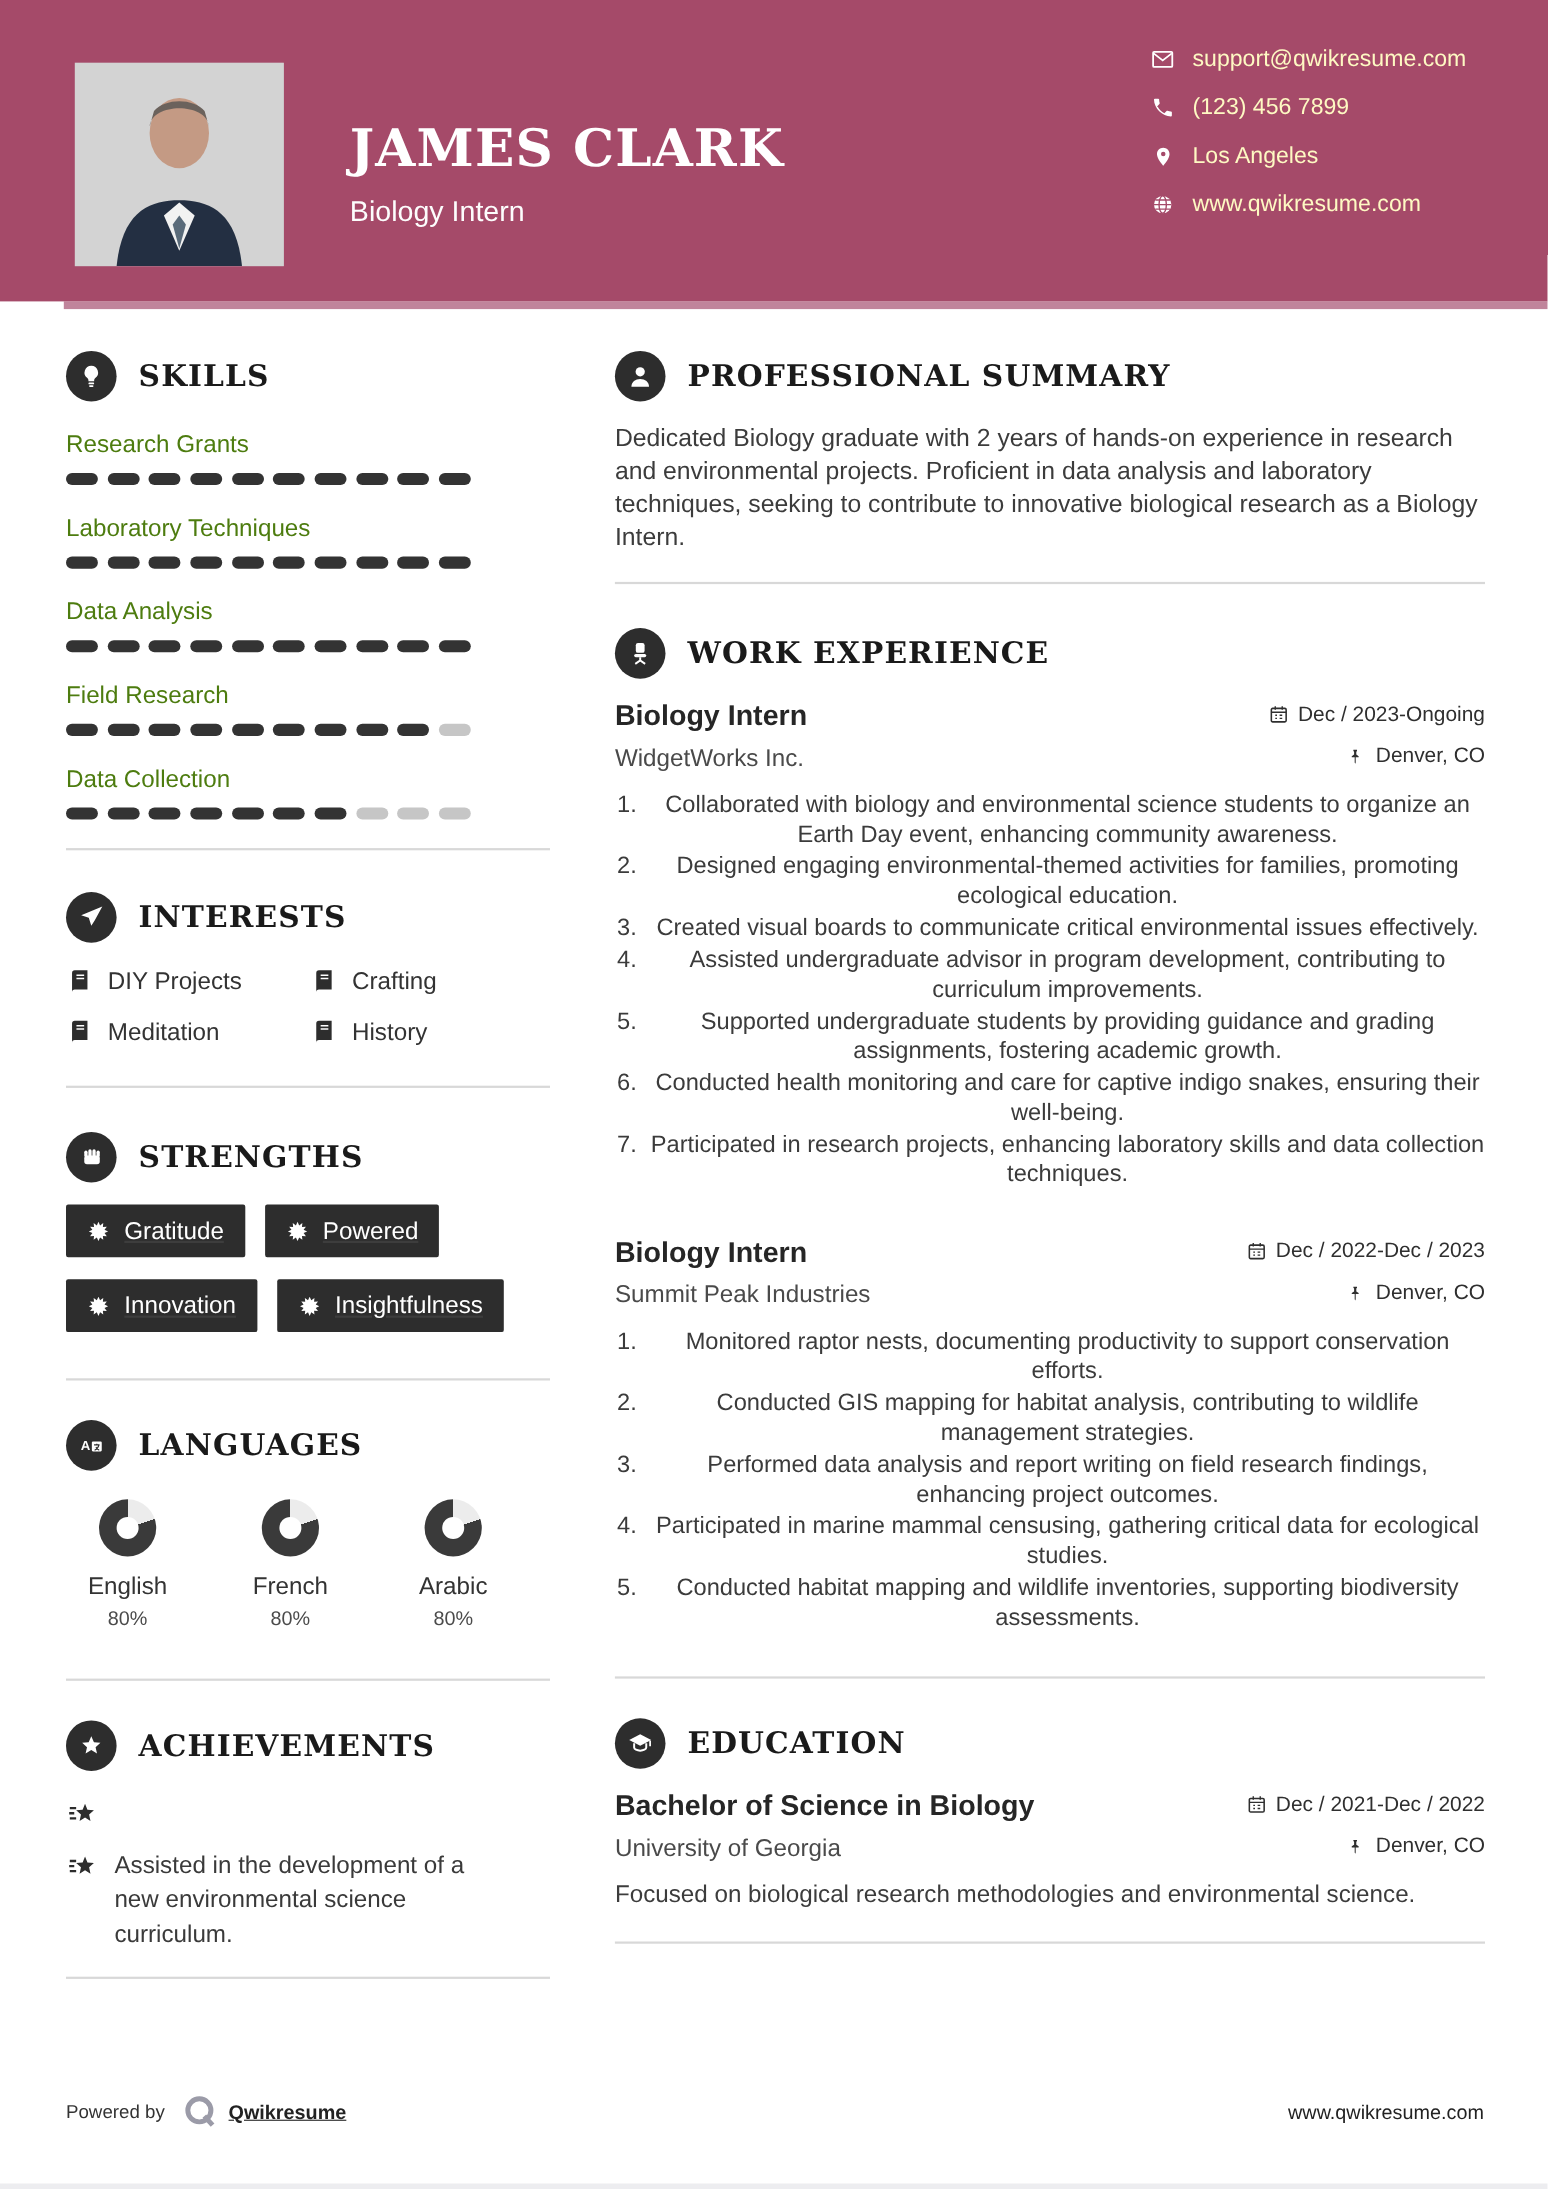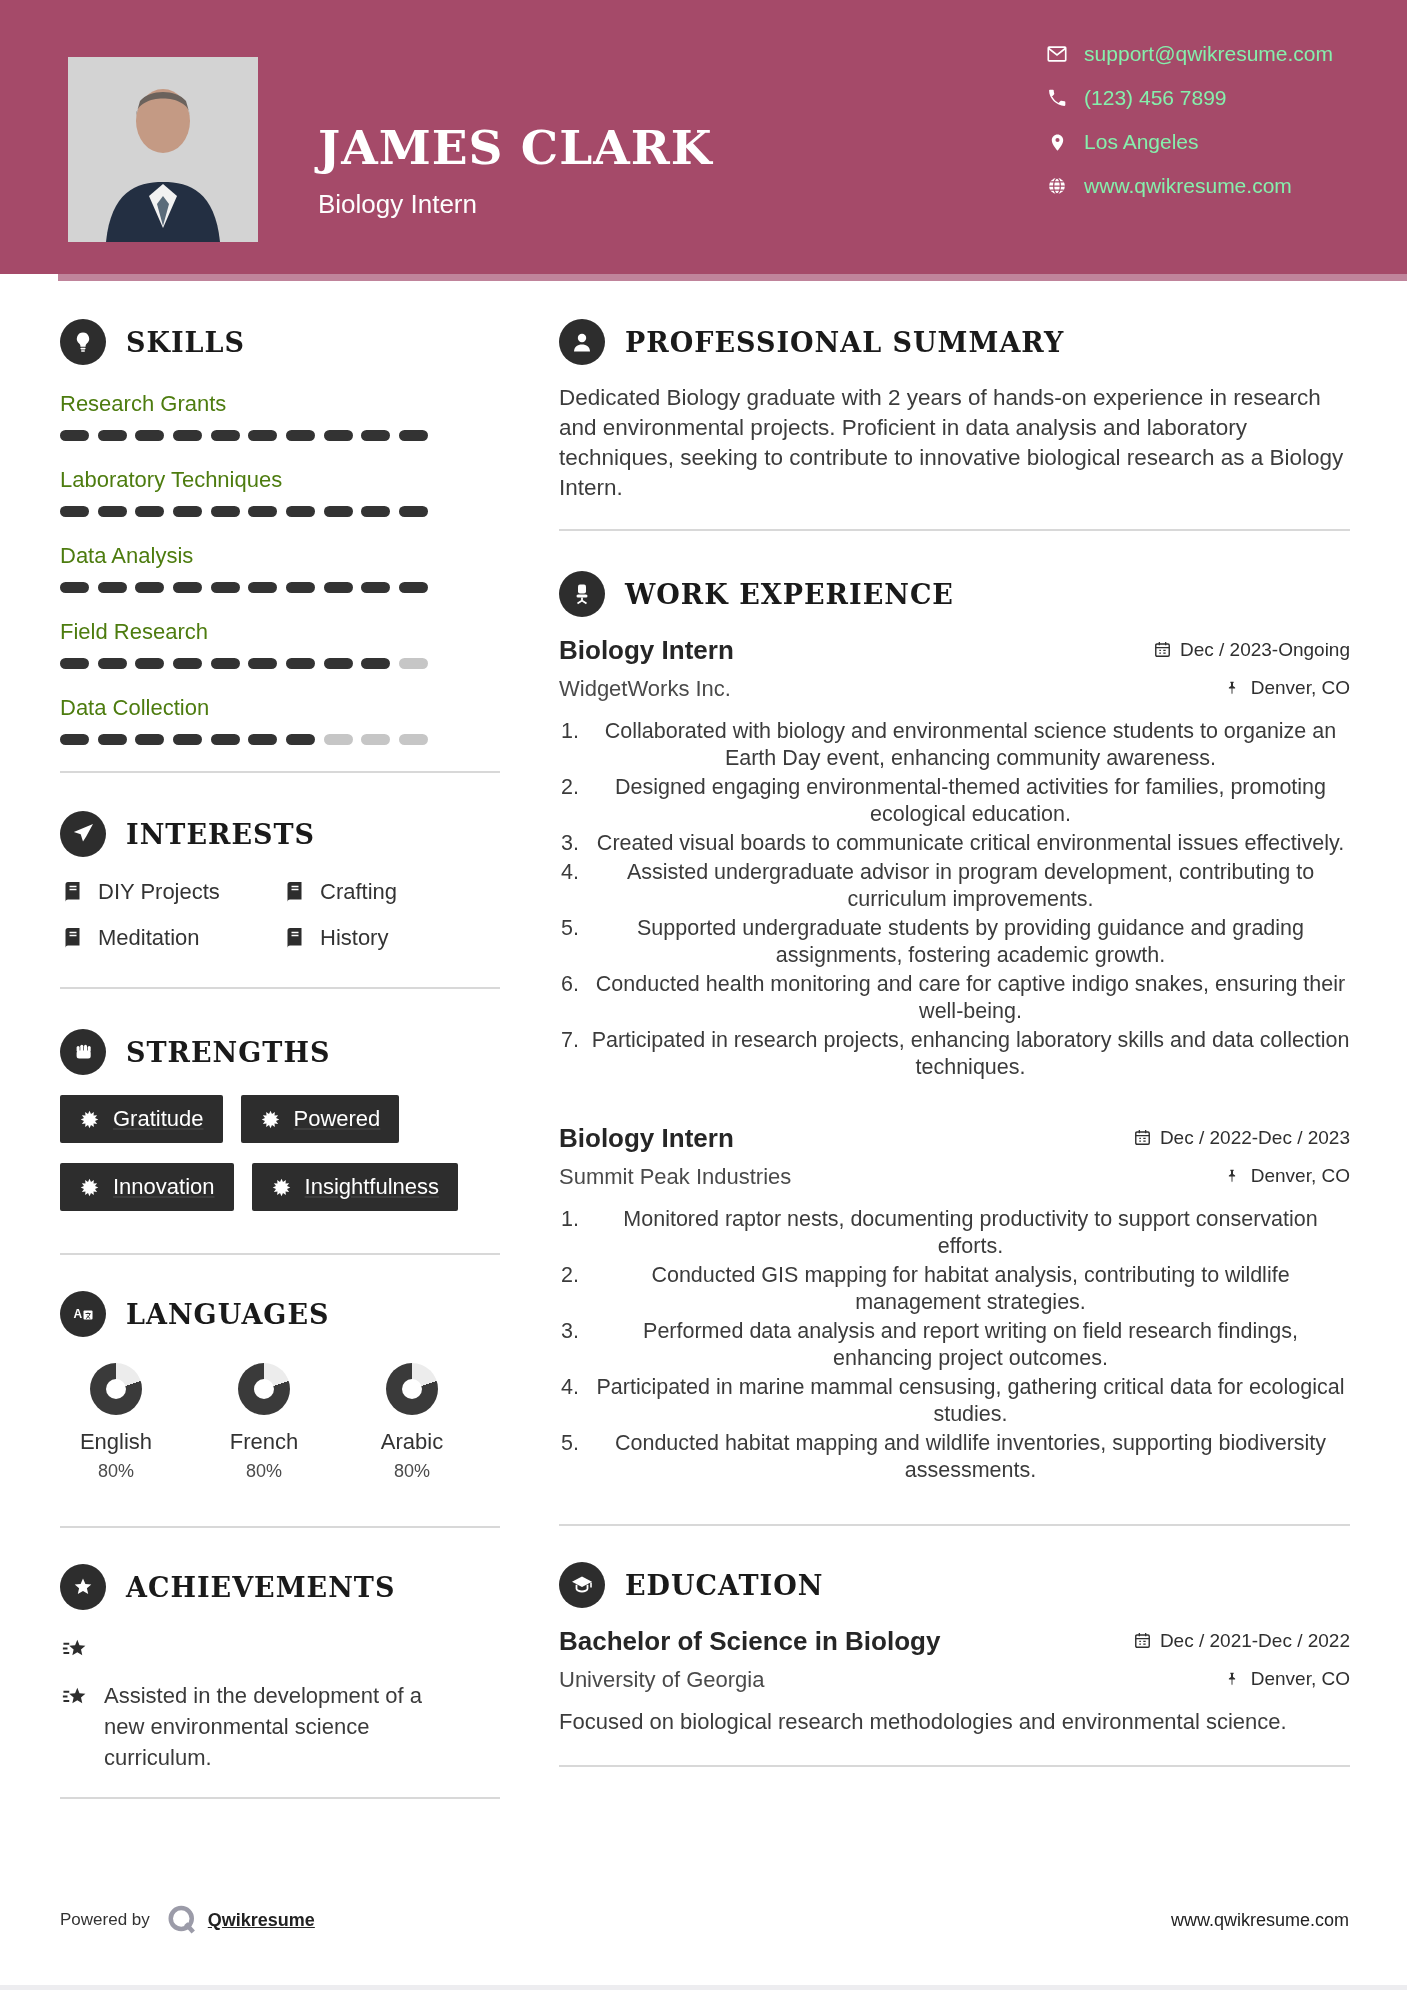--- a/index.html
+++ b/index.html
@@ -8,30 +8,30 @@
     width: 1407px; min-height: 1990px; position: relative;
     font-family: "Liberation Sans", sans-serif; color:#3d3d3d;
   }
   
   .header { position: relative; height: 274px; background:#a54a69; }
   .header-strip { height: 7px; background:#c0849b; margin-left: 58px; }
   .photo {
     position:absolute; left:68px; top:57px; width:190px; height:185px;
     background:#d3d3d3; overflow:hidden;
   }
-  .name-block { position:absolute; left:318px; top:120px; color:#fff; }
+  .name-block { position:absolute; left:318px; top:108px; color:#fff; }
   .name {
     font-family:"DejaVu Serif","Liberation Serif",serif; font-weight:700;
     font-size:47px; letter-spacing:1px; color:#fff;
   }
   .job-title { font-size:26px; margin-top:14px; color:#fdfdfd; font-weight:400; }
   .contacts { position:absolute; right:74px; top:42px; }
   .contact-row { display:flex; align-items:center; margin-bottom:20px; height:24px; cursor:pointer; }
   .contact-row .cicon { width:22px; height:22px; flex:none; display:flex; align-items:center; justify-content:center; }
-  .contact-row span.ctext { color:#86efac; font-size:21px; margin-left:16px; }
+  .contact-row span.ctext { color:#fef9c3; font-size:21px; margin-left:16px; }
   
   .columns { display:flex; padding:0 57px 0 60px; margin-top:38px; }
   .left-col { width:440px; flex:none; }
   .right-col { flex:1; margin-left:59px; }
   
   .sec-head { display:flex; align-items:center; }
   .sec-icon {
     width:46px; height:46px; border-radius:50%; background:#2d2d2d; flex:none;
     display:flex; align-items:center; justify-content:center;
   }

